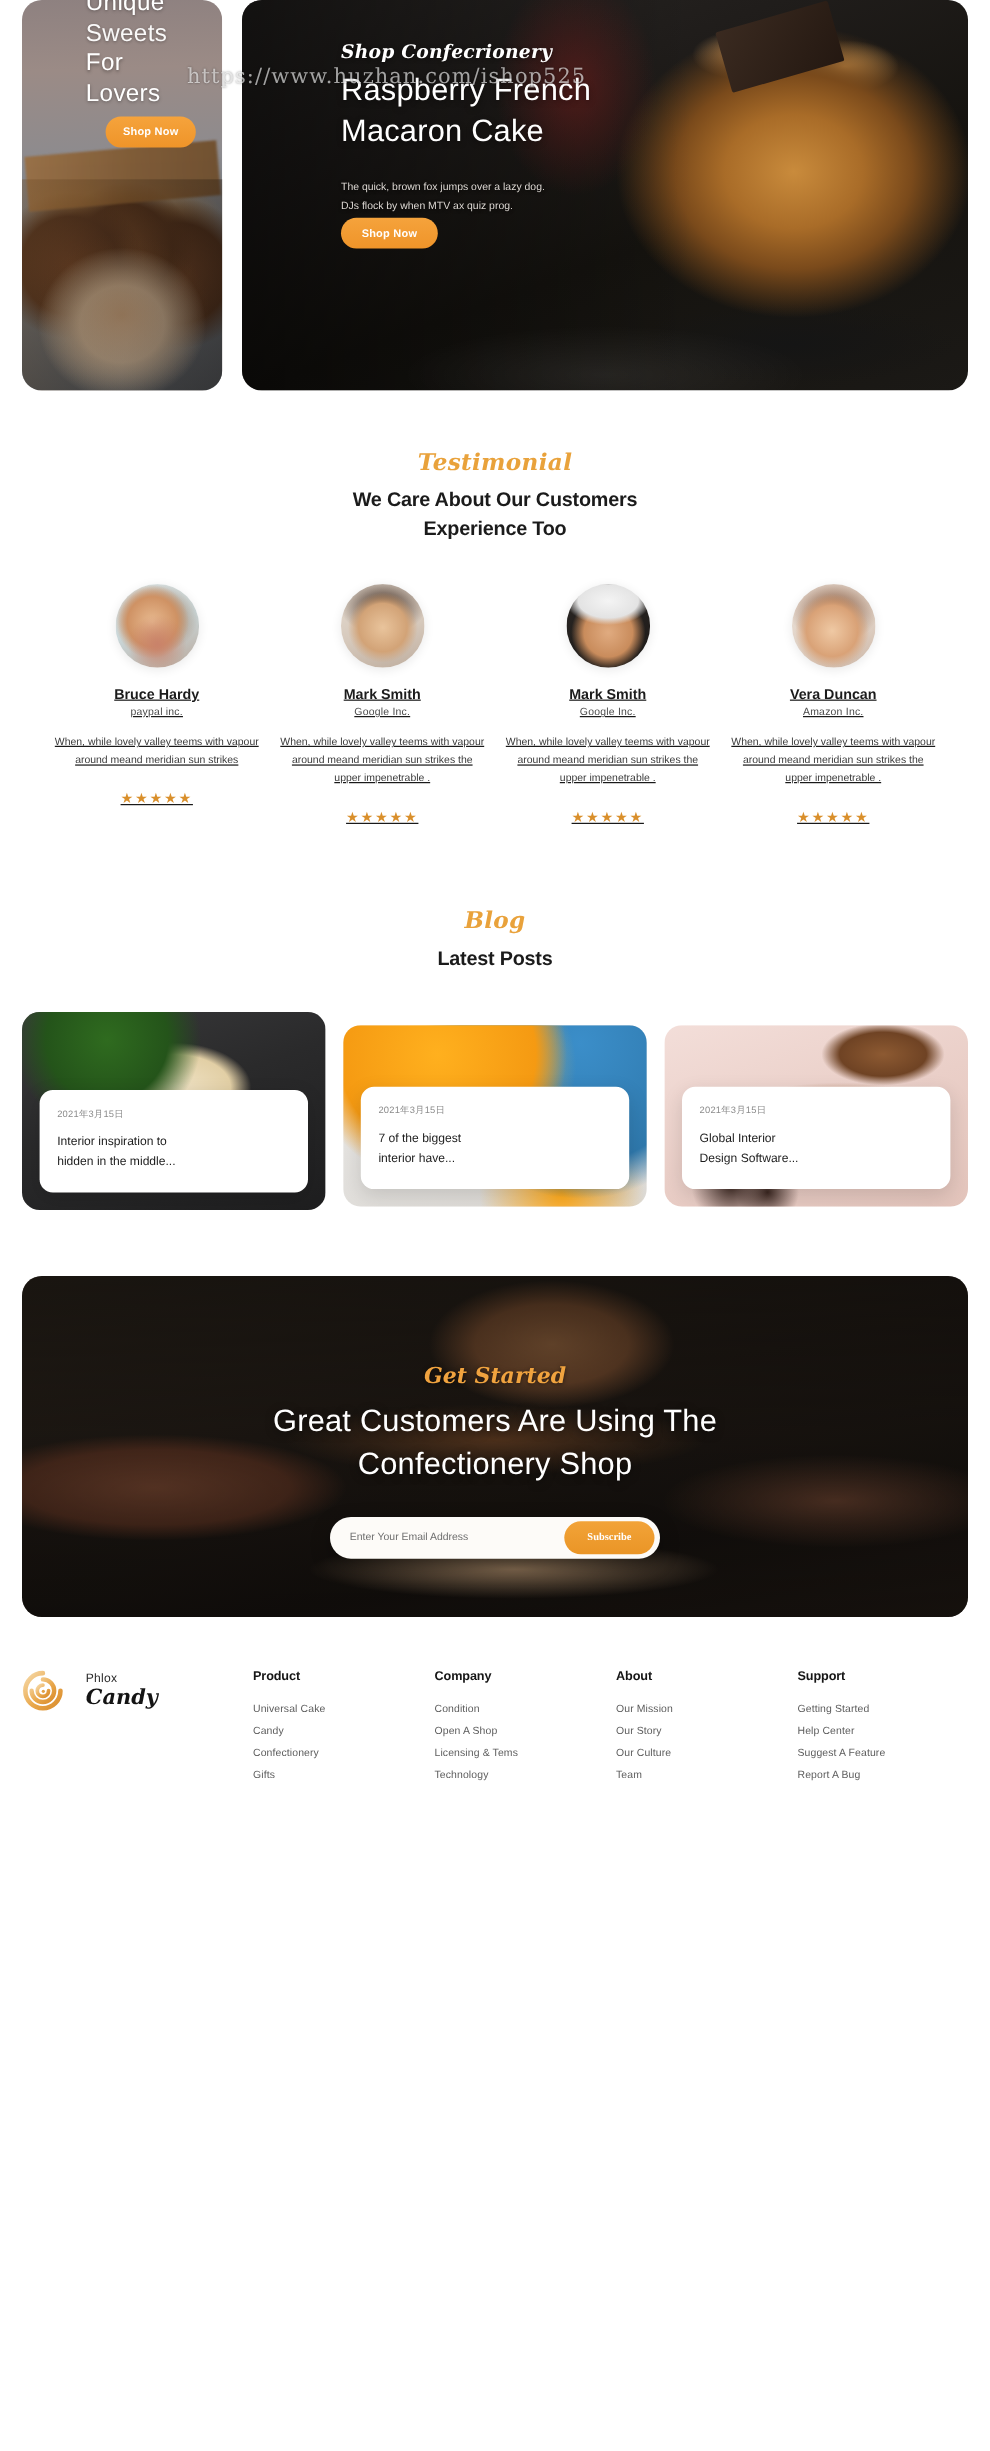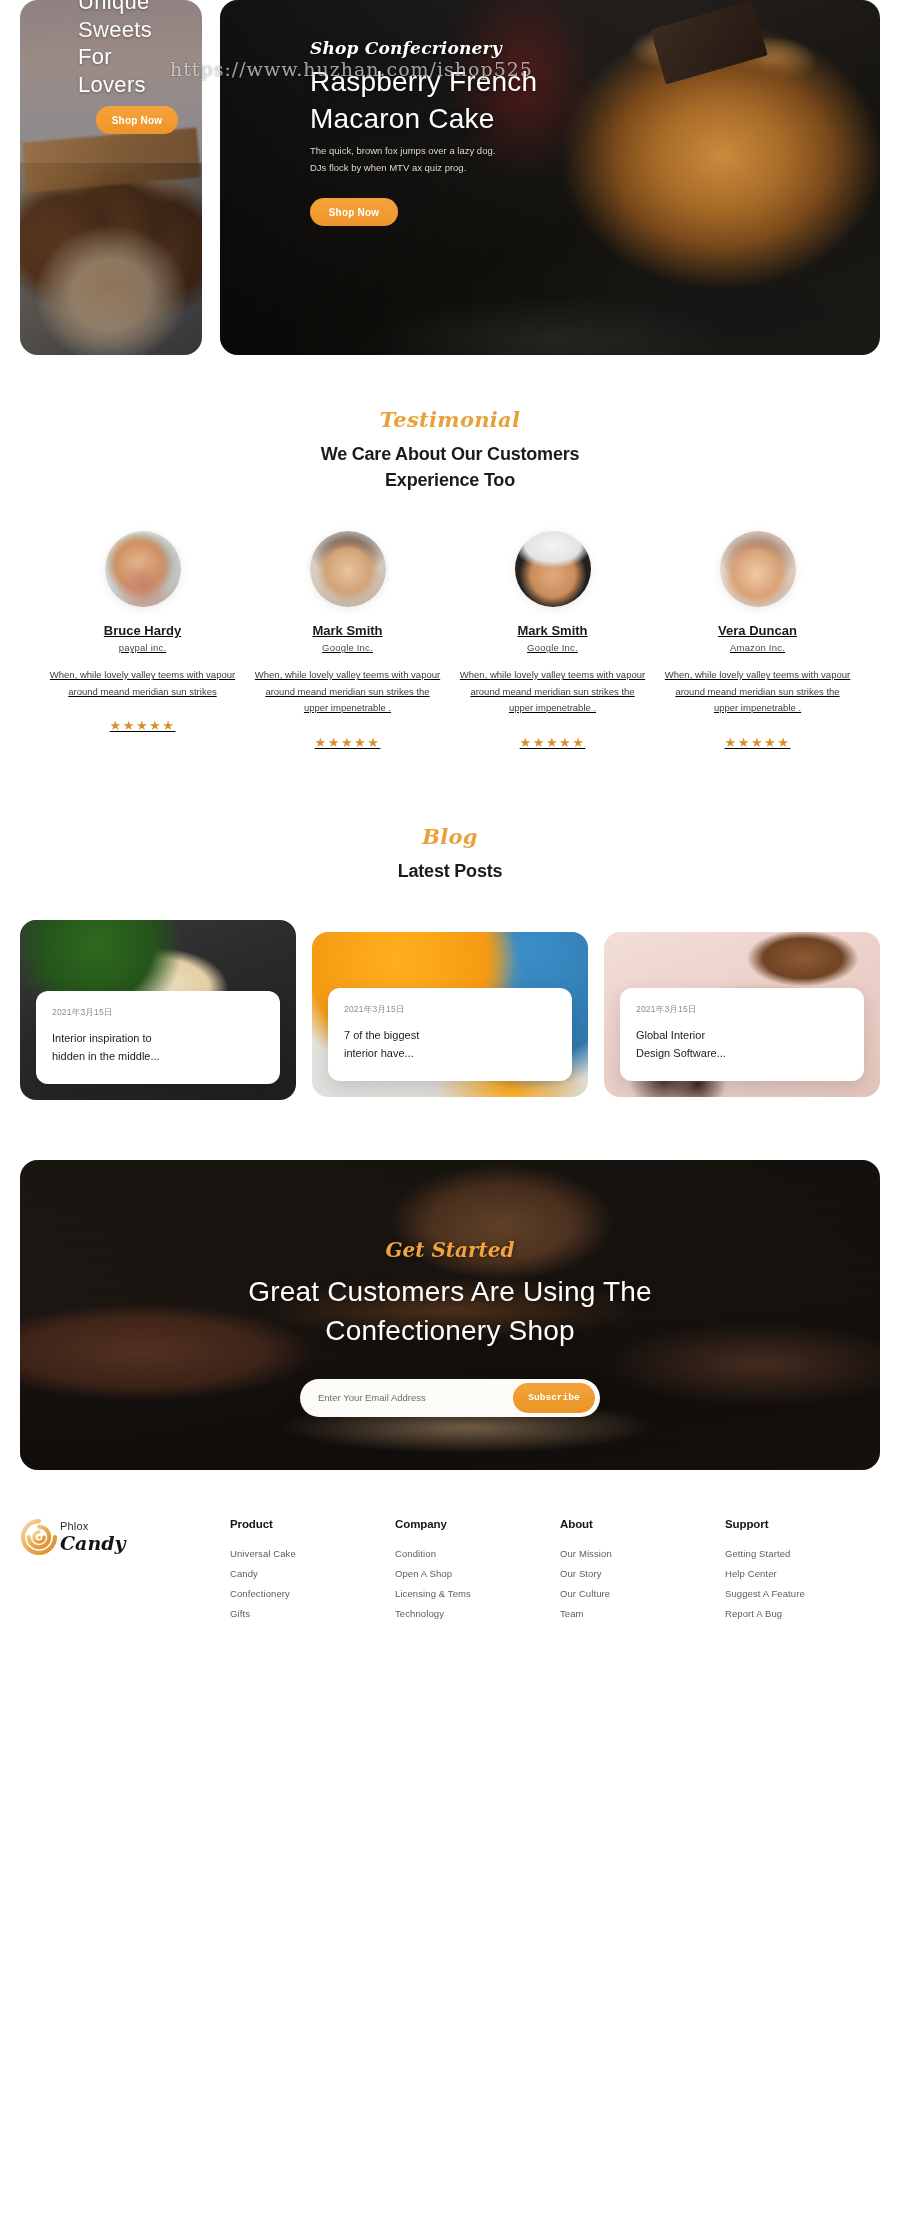--- a/index.html
+++ b/index.html
@@ -125,21 +125,21 @@
   .hero-title {
     color:#fff;
     font-size: 28px;
     font-weight: 400;
     line-height: 1.32;
     margin-top: 6px;
     text-shadow: 0 2px 6px rgba(0,0,0,.45);
     letter-spacing:.2px;
   }
   .hero-sub {
-    margin-top: 4px;
+    margin-top: 24px;
     color:#ded9d4;
     font-size: 9.5px;
     line-height: 1.85;
     text-shadow: 0 1px 3px rgba(0,0,0,.6);
     max-width: 260px;
   }
   .btn-shop-right { left: 90px; top: 198px; width: 88px; height: 28px; }
 
   .watermark {
     position:absolute; left: 170px; top: 58px;
@@ -317,27 +317,27 @@
     font-size: 9.5px; color:#3a3a3a;
     font-family: "Liberation Sans", sans-serif;
   }
   .subscribe input::placeholder { color:#6e6e6e; }
   .btn-subscribe {
     width: 82px; height: 30px;
     border:none; border-radius: 18px;
     background: linear-gradient(180deg,#f2a338,#ea9526);
     color:#fff; font-size: 9.5px; font-weight:600;
     cursor:pointer;
-    font-family: Liberation Mono, monospace;
+    font-family: Liberation Serif, serif;
   }
 
   
   .footer { padding: 48px 20px 0; display:flex; }
   .footer-brand { width: 200px; }
-  .logo-row { display:flex; align-items:center; gap: 2px; }
+  .logo-row { display:flex; align-items:center; gap: 20px; }
   .logo-mark { width: 38px; height: 38px; flex: 0 0 38px; }
   .brand-text { line-height: 1; }
   .brand-top { font-size: 11px; color:#2b2b2b; letter-spacing:.2px; }
   .brand-bottom {
     font-family: "DejaVu Serif", serif;
     font-style: italic; font-weight:700;
     font-size: 19px; color:#141414; margin-top: 2px;
   }
   .footer-cols { flex:1; display:flex; gap: 10px; padding-left: 10px; }
   .fcol { flex:1; }

